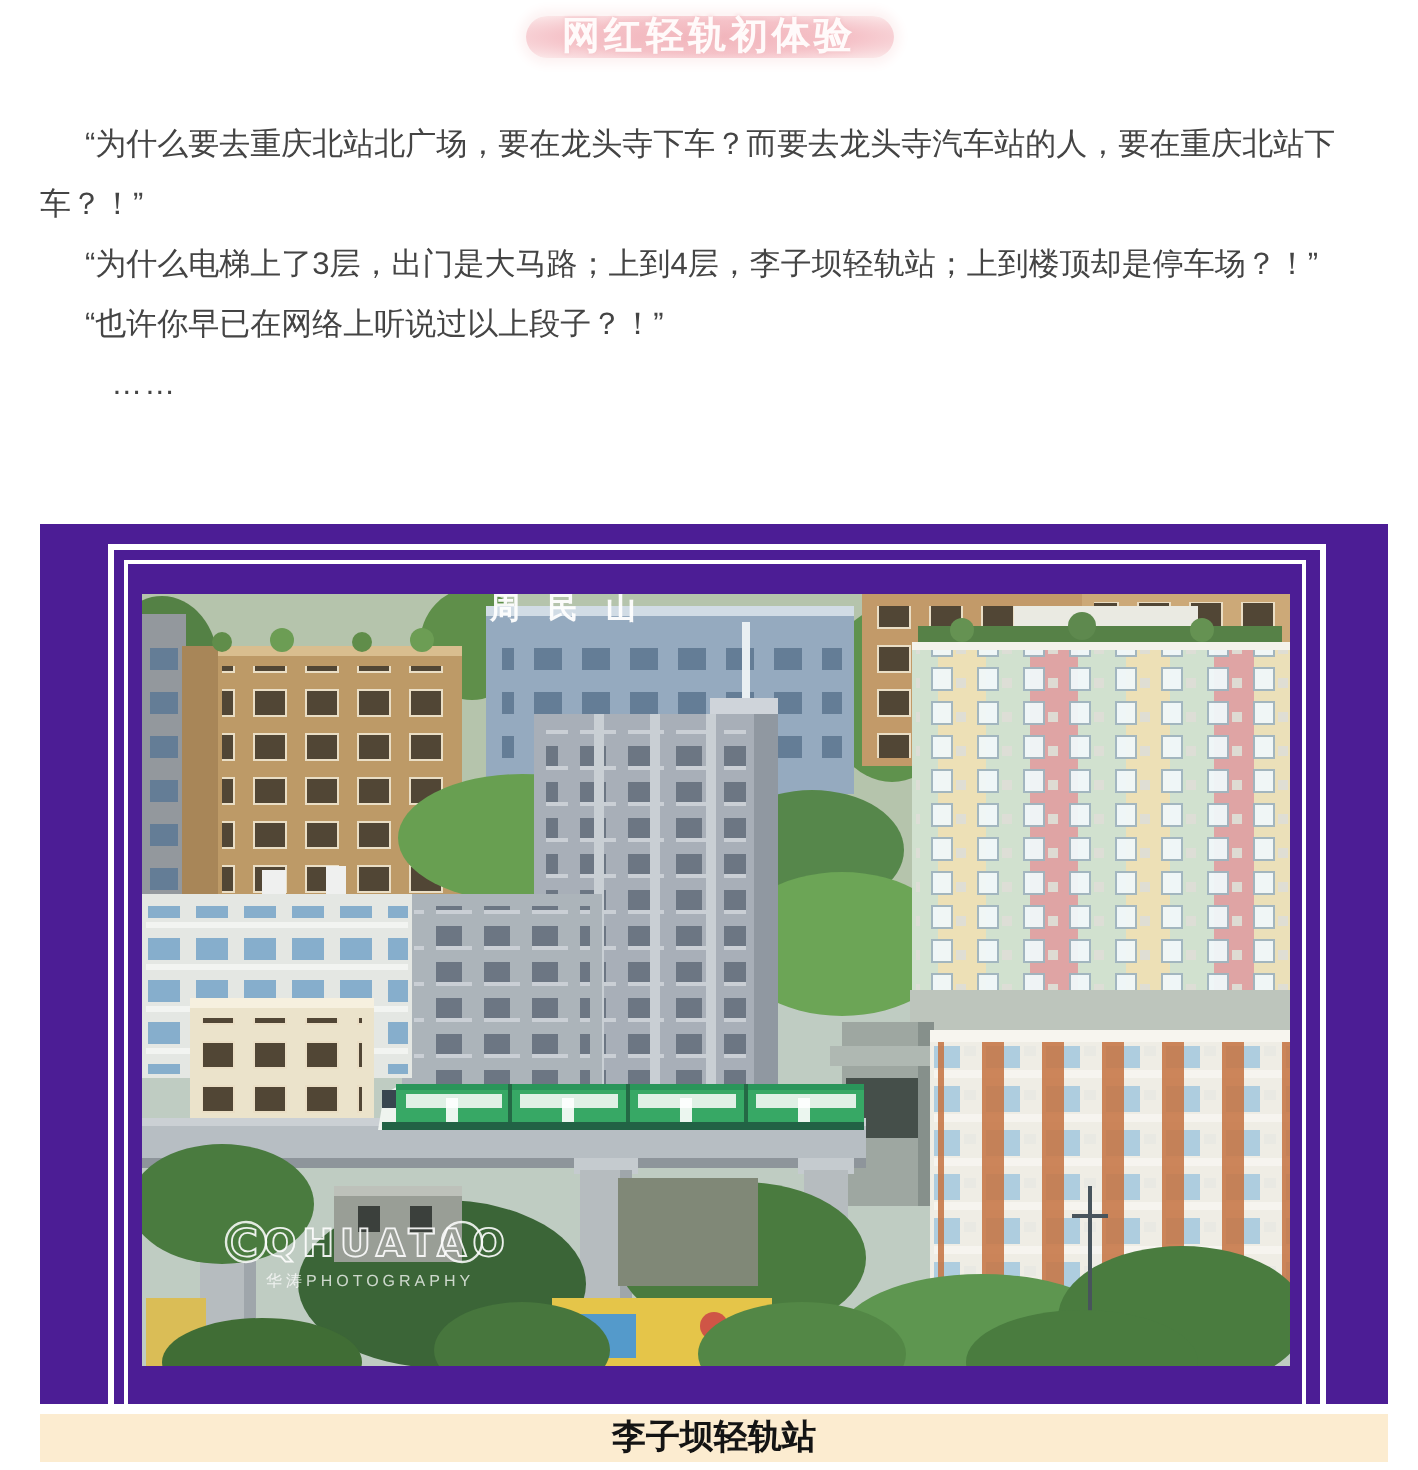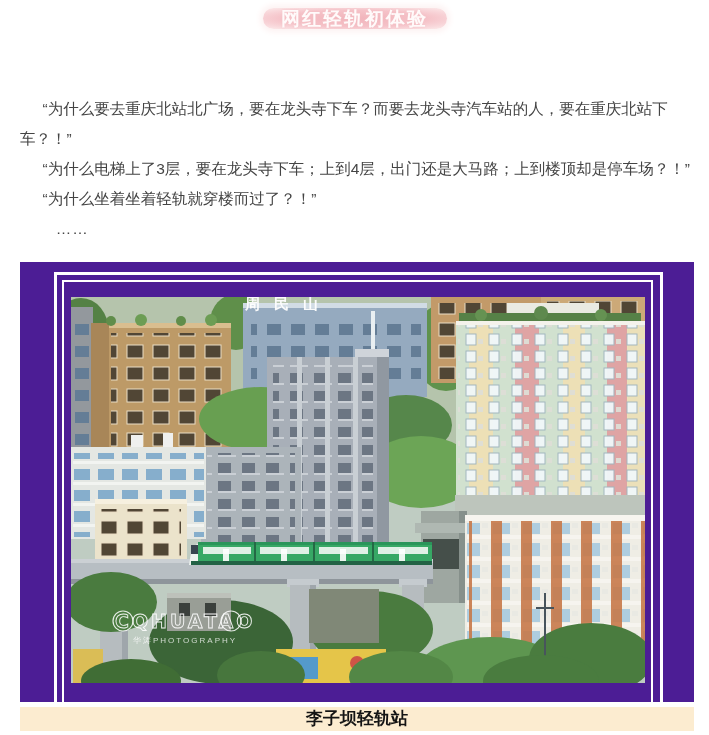--- a/index.html
+++ b/index.html
@@ -16,21 +16,21 @@
     box-shadow:0 0 6px 3px #fdf2f2;
     display:flex;align-items:center;justify-content:center;
   }
   .badge-text{
     color:#fffafa;font-size:19px;font-weight:700;letter-spacing:2px;line-height:1;
     text-shadow:0 0 2px #f3c0c5;
   }
   
   .text-block{
     position:absolute;top:58px;left:20px;right:15px;
-    font-size:15.5px;line-height:30px;color:#444444;margin-top:36px;
+    font-size:15.5px;line-height:30px;color:#444444;
   }
   .text-block p{margin:0;}
   .p-quote{text-indent:1.45em;}
   .p-dots{text-indent:2.3em;letter-spacing:1px;}
   .p-body{text-indent:2.4em;margin-top:5px !important;}
   
   .panel{
     position:absolute;left:20px;top:262px;width:674px;height:440px;
     background:#4c1d95;overflow:hidden;
   }
@@ -64,22 +64,22 @@
 </style>
 </head>
 <body>
 
 <div class="badge">
   <span class="badge-text">网红轻轨初体验</span>
 </div>
 
 <div class="text-block">
   <p class="p-quote">“为什么要去重庆北站北广场，要在龙头寺下车？而要去龙头寺汽车站的人，要在重庆北站下车？！”</p>
-  <p class="p-quote">“为什么电梯上了3层，要在龙头寺下车；上到4层，出门还是大马路；上到楼顶却是停车场？！”</p>
-  <p class="p-quote">“为什么坐着坐着轻轨就穿楼而过了？！”</p>
+  <p class="p-quote">“为什么电梯上了3层，出门是大马路；上到4层，李子坝轻轨站；上到楼顶却是停车场？！”</p>
+  <p class="p-quote">“也许你早已在网络上听说过以上段子？！”</p>
   <p class="p-dots">……</p>
 </div>
 
 <div class="panel">
   <div class="frame-outer"></div>
   <div class="frame-inner"></div>
 
   <svg class="photo" viewBox="0 0 574 386" xmlns="http://www.w3.org/2000/svg" preserveAspectRatio="none">
     <defs>
       <pattern id="winA" width="26" height="22" patternUnits="userSpaceOnUse">

